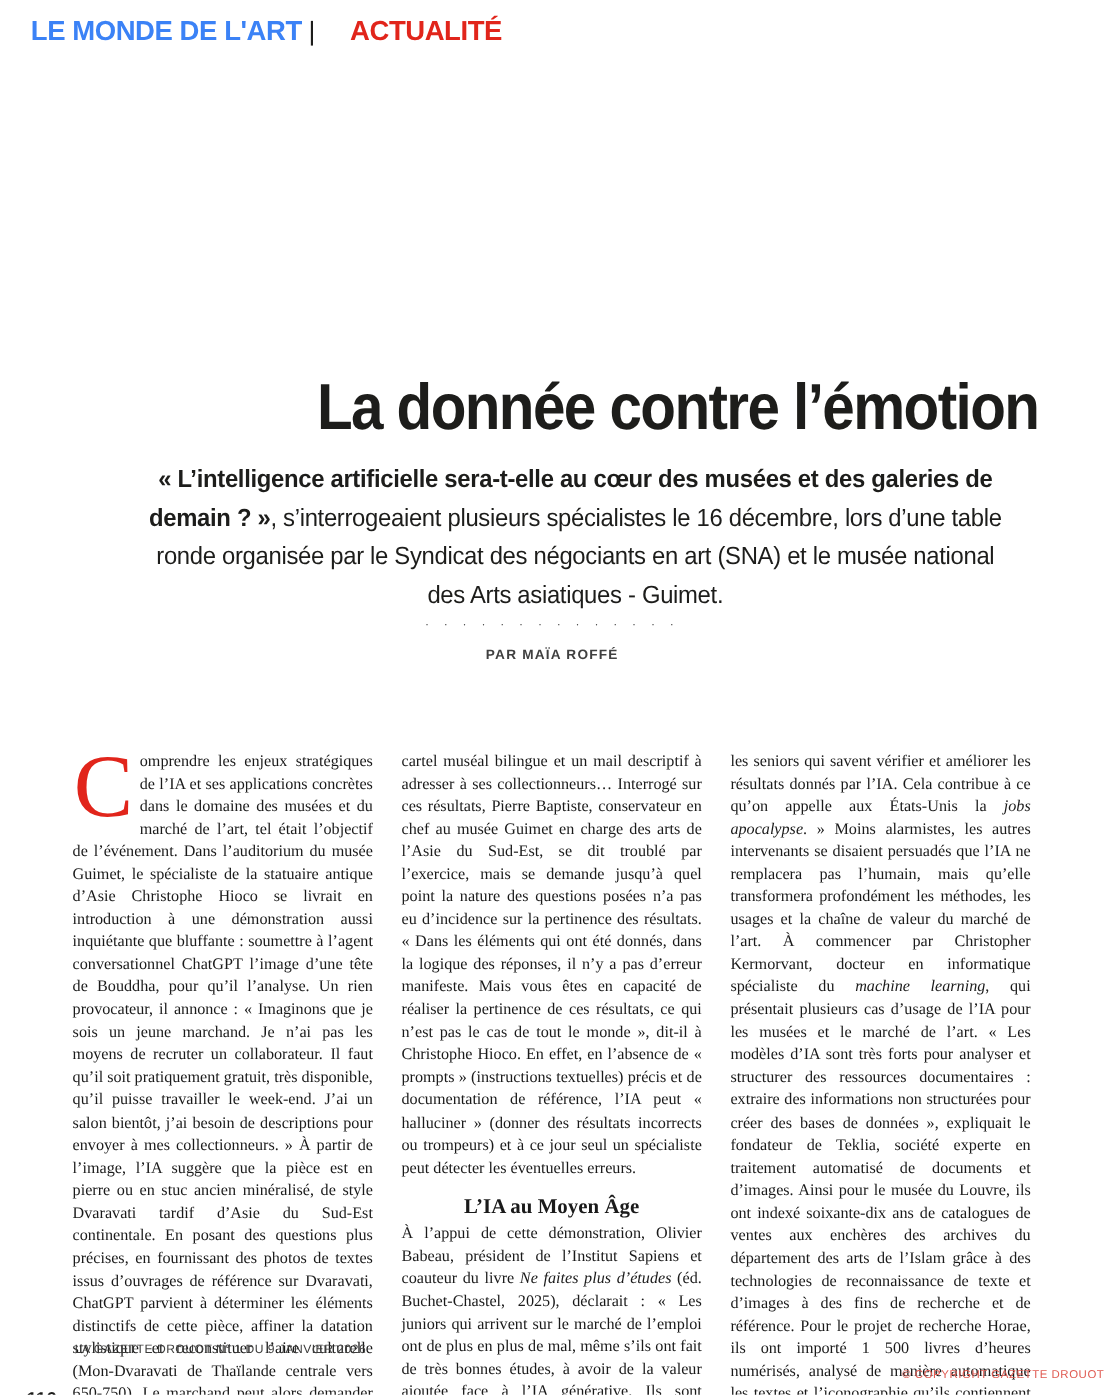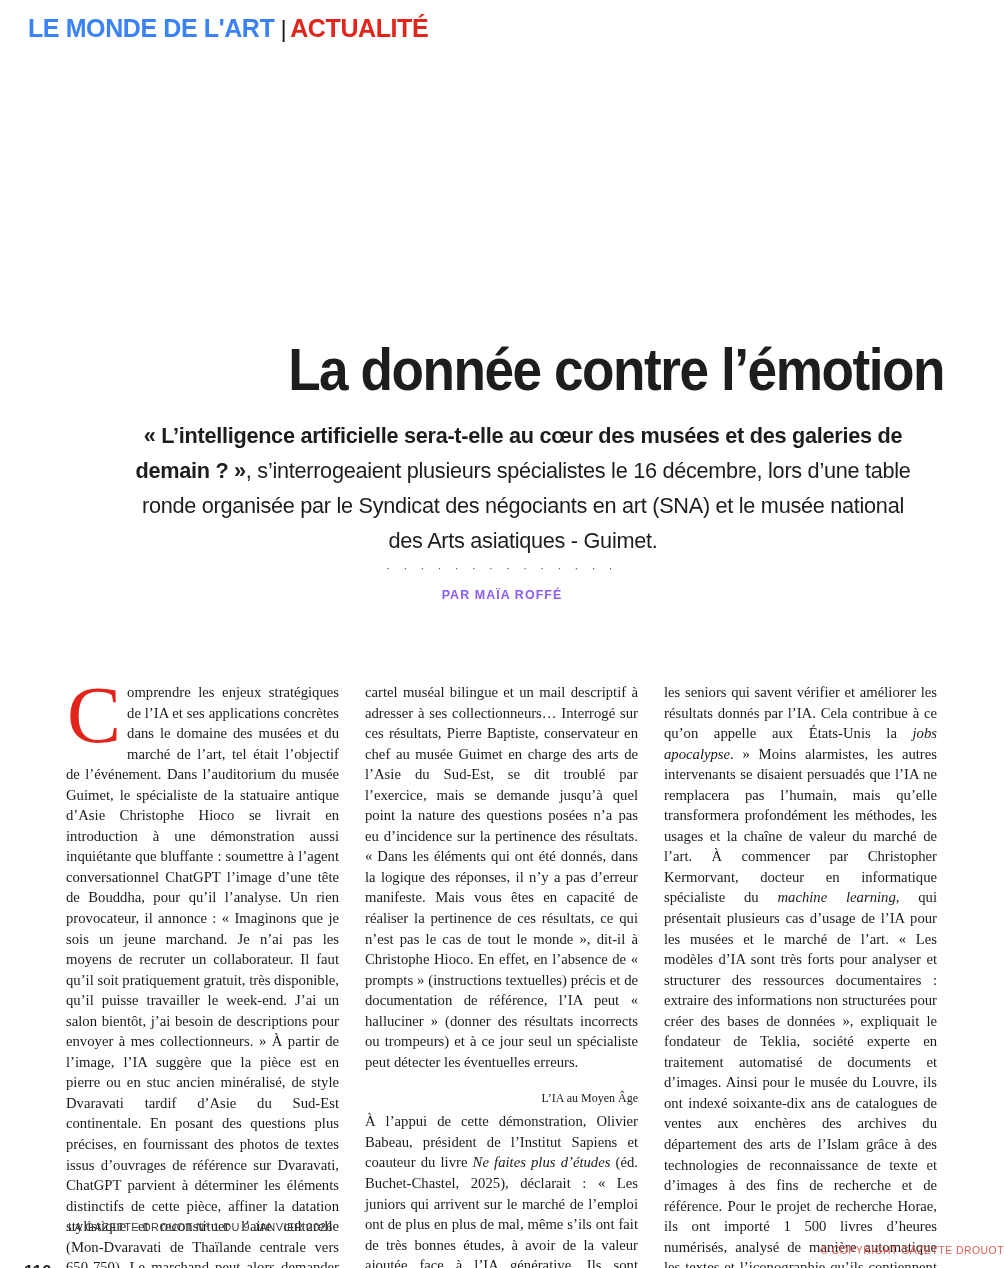--- a/index.html
+++ b/index.html
@@ -28,21 +28,21 @@
     white-space: nowrap;
     line-height: 1;
   }
   #rubric .sec { color: #3b82f6; }
   #rubric .sep {
     color: #1d1d1b;
     font-weight: normal;
     padding: 0 4px 0 6px;
     font-size: 24px;
   }
-  #rubric .cat { color: #e1251b; }
+  #rubric .cat { color: #e1251b; margin-left: 28px; }
 
   
   #headline {
     position: absolute;
     left: 0;
     right: 60px;
     top: 300px;
     text-align: right;
     font-family: "Liberation Sans", sans-serif;
     font-weight: bold;
@@ -87,21 +87,21 @@
   #byline {
     position: absolute;
     left: 0;
     right: 0;
     top: 588px;
     text-align: center;
     font-family: "Liberation Sans", sans-serif;
     font-weight: bold;
     font-size: 12.4px;
     letter-spacing: 1.1px;
-    color: #8b5cf6;
+    color: #404040;
   }
 
   
   #columns {
     position: absolute;
     left: 66px;
     top: 682px;
     width: 872px;
     height: 512px;
     display: flex;
@@ -124,25 +124,25 @@
     color: #e1251b;
     font-family: "Liberation Serif", serif;
     font-size: 81px;
     line-height: 62px;
     padding: 2px 6px 0 1px;
     font-weight: normal;
   }
 
   .subhead {
     font-family: "Liberation Serif", serif;
-    font-weight: normal;
-    font-size: 12px;
+    font-weight: bold;
+    font-size: 19px;
     line-height: 22px;
     margin: 15px 0 2px 0 !important;
-    text-align: right;
+    text-align: center;
     color: #1a1a1a;
   }
 
   
   #folio {
     position: absolute;
     left: 24px;
     top: 1216px;
     font-family: "Liberation Sans", sans-serif;
     font-weight: bold;

